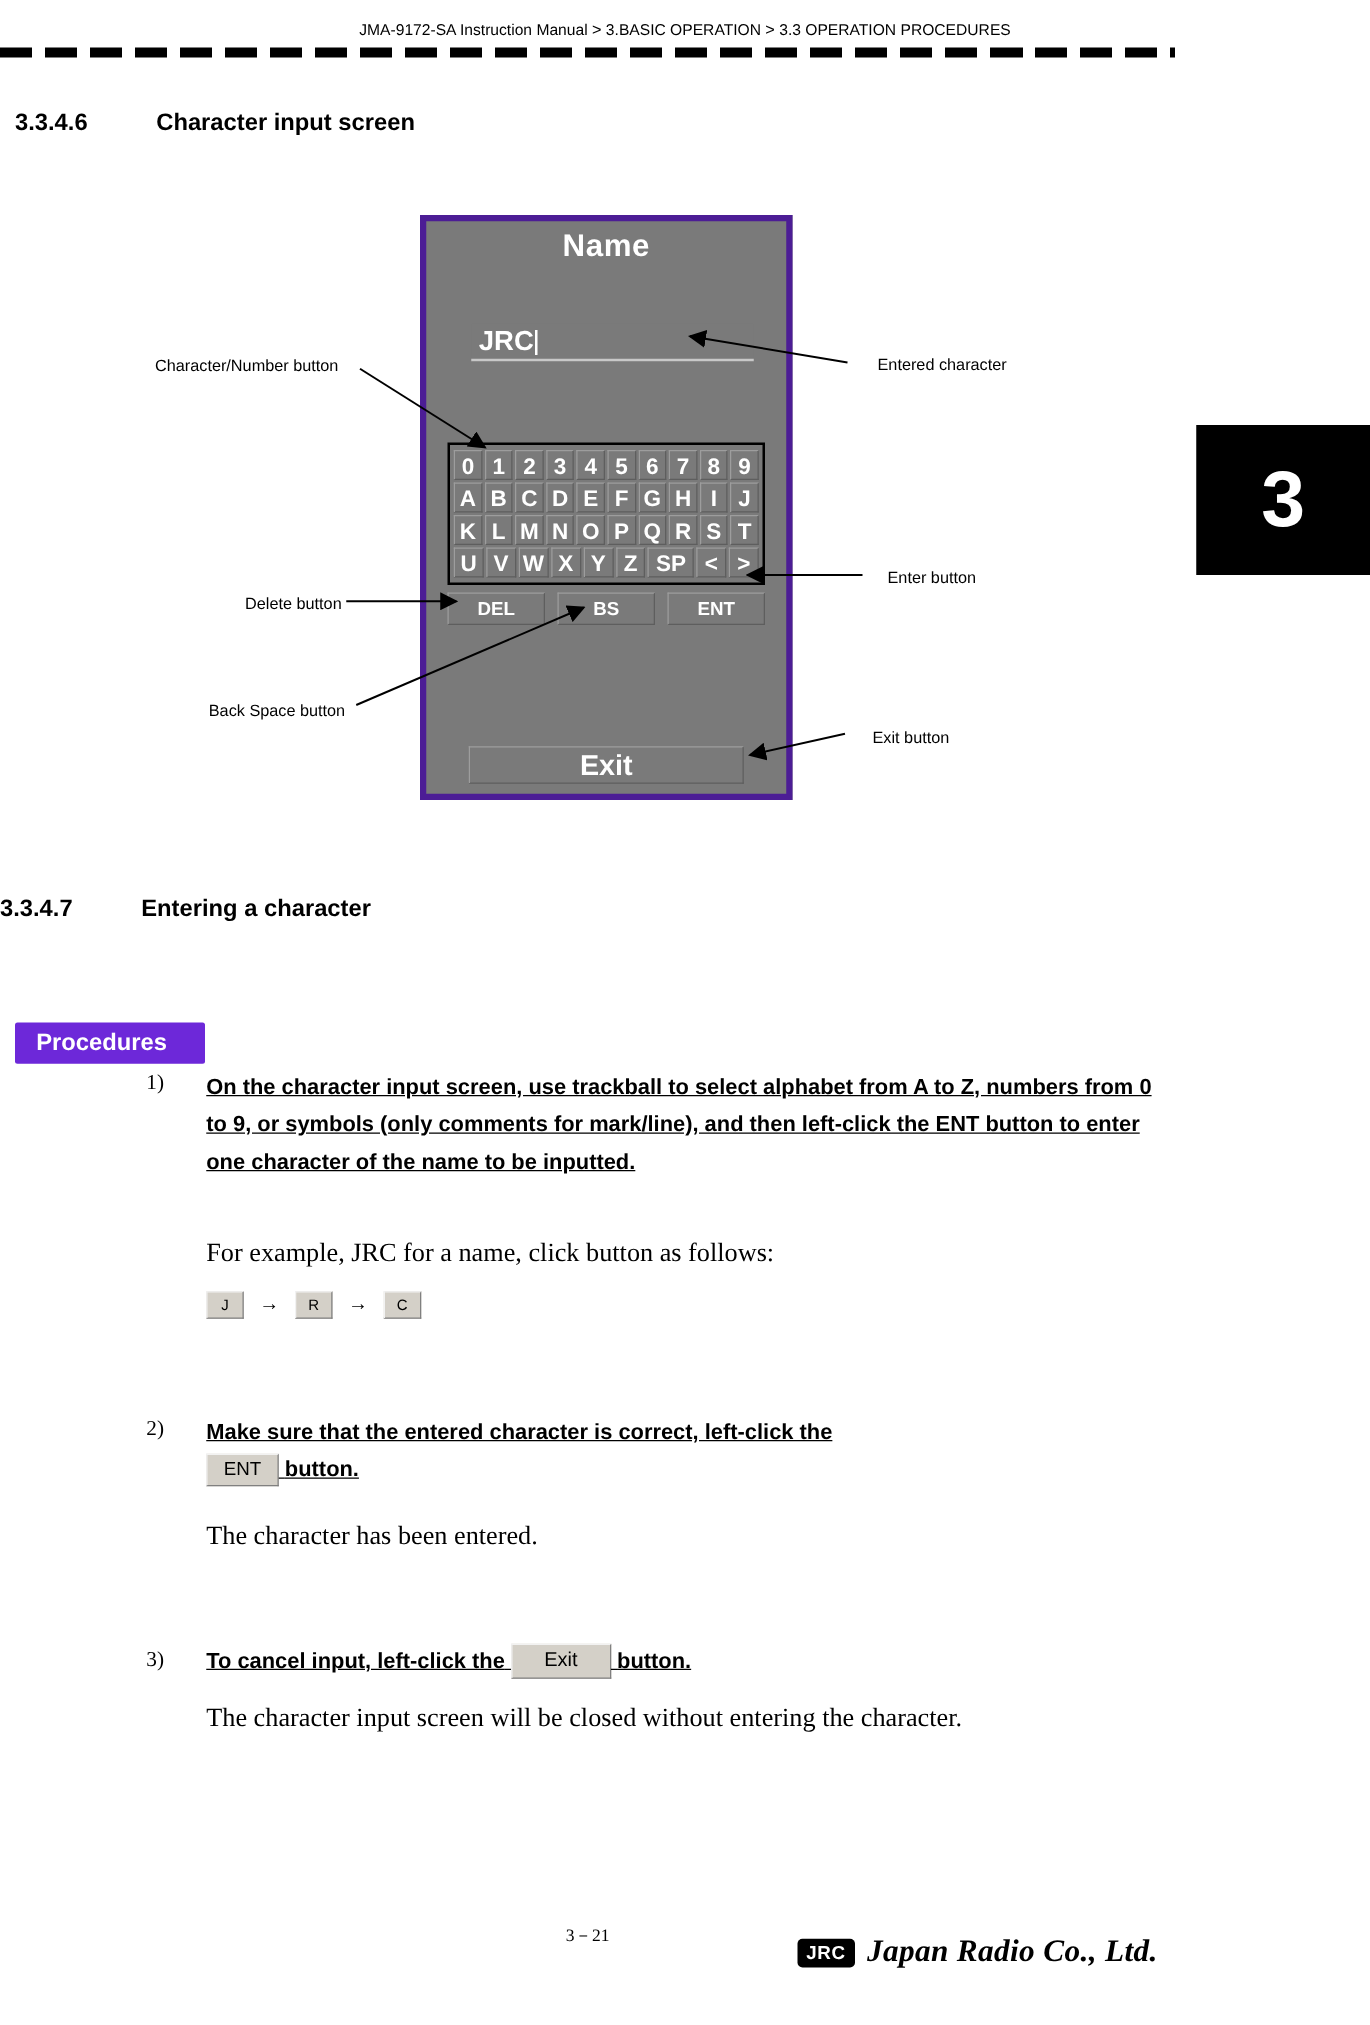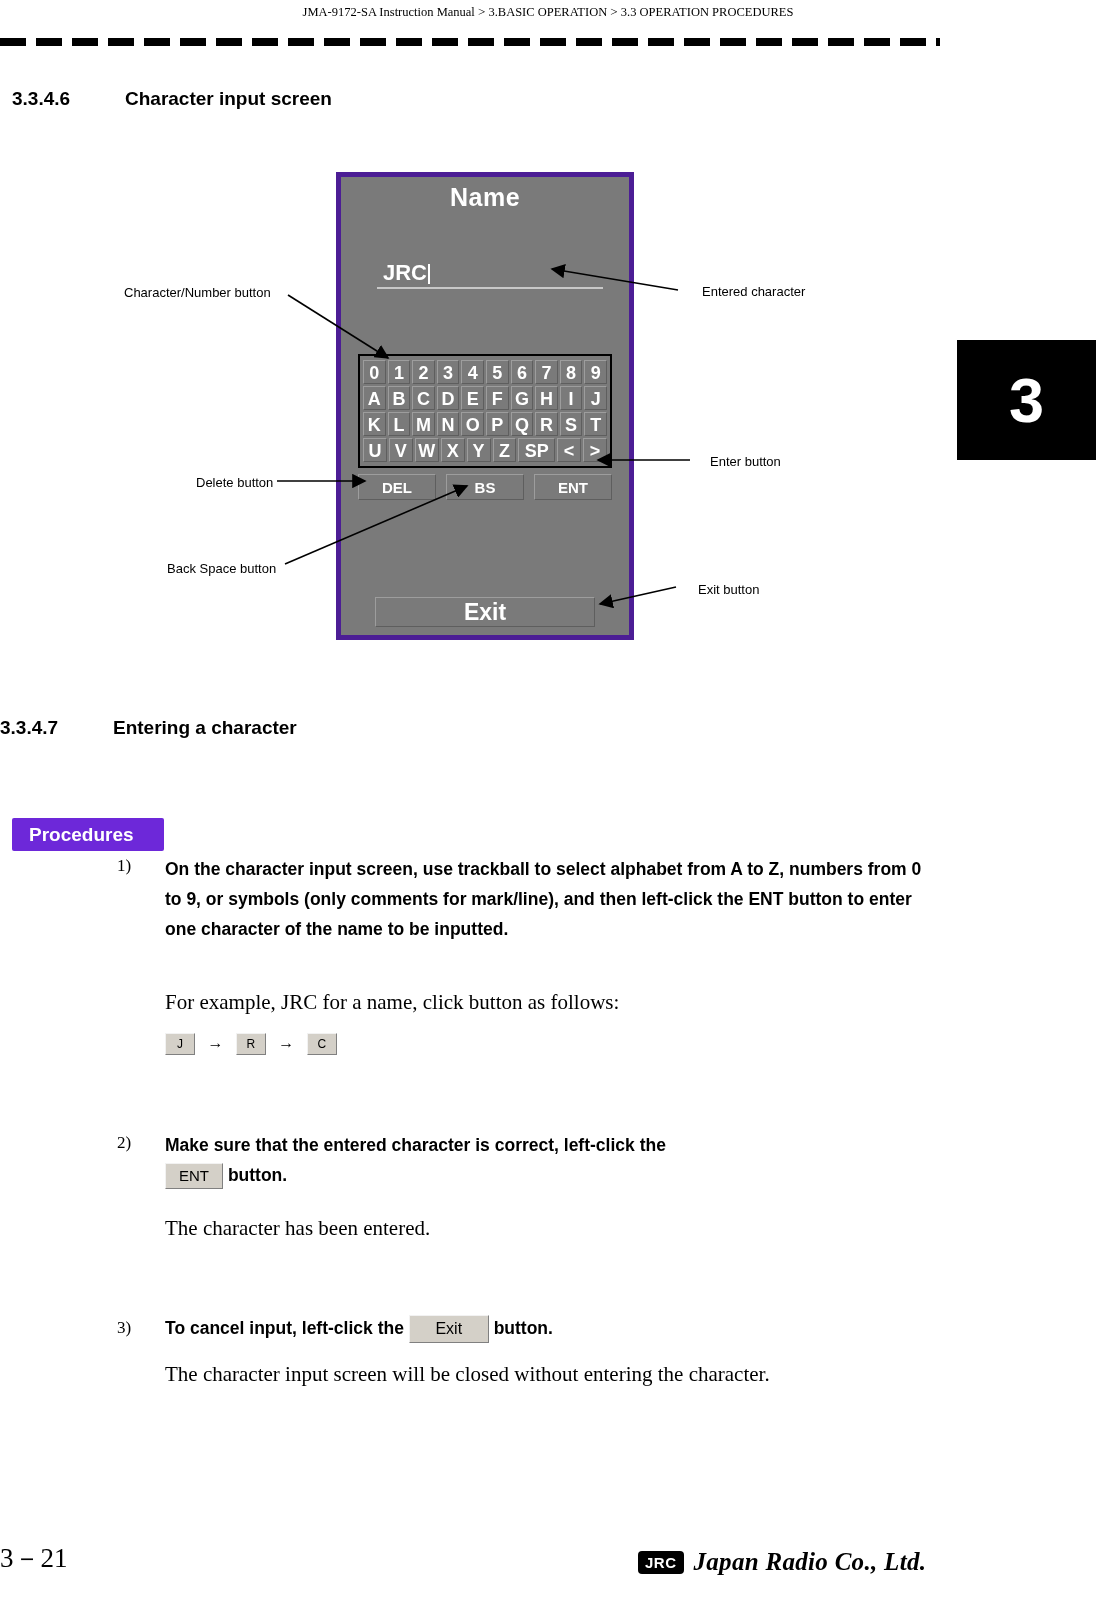--- a/index.html
+++ b/index.html
@@ -18,23 +18,22 @@
 
   
   .page-header {
     position: absolute;
     top: 0;
     left: 0;
     width: 1096px;
     height: 22px;
     text-align: center;
     font-size: 12.5px;
-    padding-top: 4px;
-    box-sizing: border-box;
-    font-family: Liberation Serif, serif;
+    padding-top: 16px;
+    box-sizing: border-box;
   }
   .page-header .hdr-sep {
     font-size: 13px;
   }
   .hdr-rule {
     position: absolute;
     top: 38px;
     left: 0;
     width: 940px;
     height: 8px;
@@ -229,20 +228,21 @@
     position: absolute;
     font-size: 17px;
     font-family: "Liberation Serif", serif;
   }
   .step-body {
     position: absolute;
     font-size: 17.5px;
     font-weight: bold;
     line-height: 30px;
     width: 760px;
+    text-decoration: underline;
   }
   .note {
     position: absolute;
     font-family: "Liberation Serif", serif;
     font-size: 21px;
   }
 
   .inline-key {
     display: inline-block;
     background: #d4d0c8;
@@ -277,22 +277,22 @@
     position: absolute;
     font-size: 16px;
   }
 
   
   .footer-page {
     position: absolute;
     left: 0;
     top: 1540px;
     width: 940px;
-    text-align: left;
-    font-size: 27px;
+    text-align: center;
+    font-size: 14px;
     font-family: "Liberation Serif", serif;
   }
   .footer-logo {
     position: absolute;
     left: 638px;
     top: 1548px;
     display: flex;
     align-items: center;
   }
   .jrc-mark {

